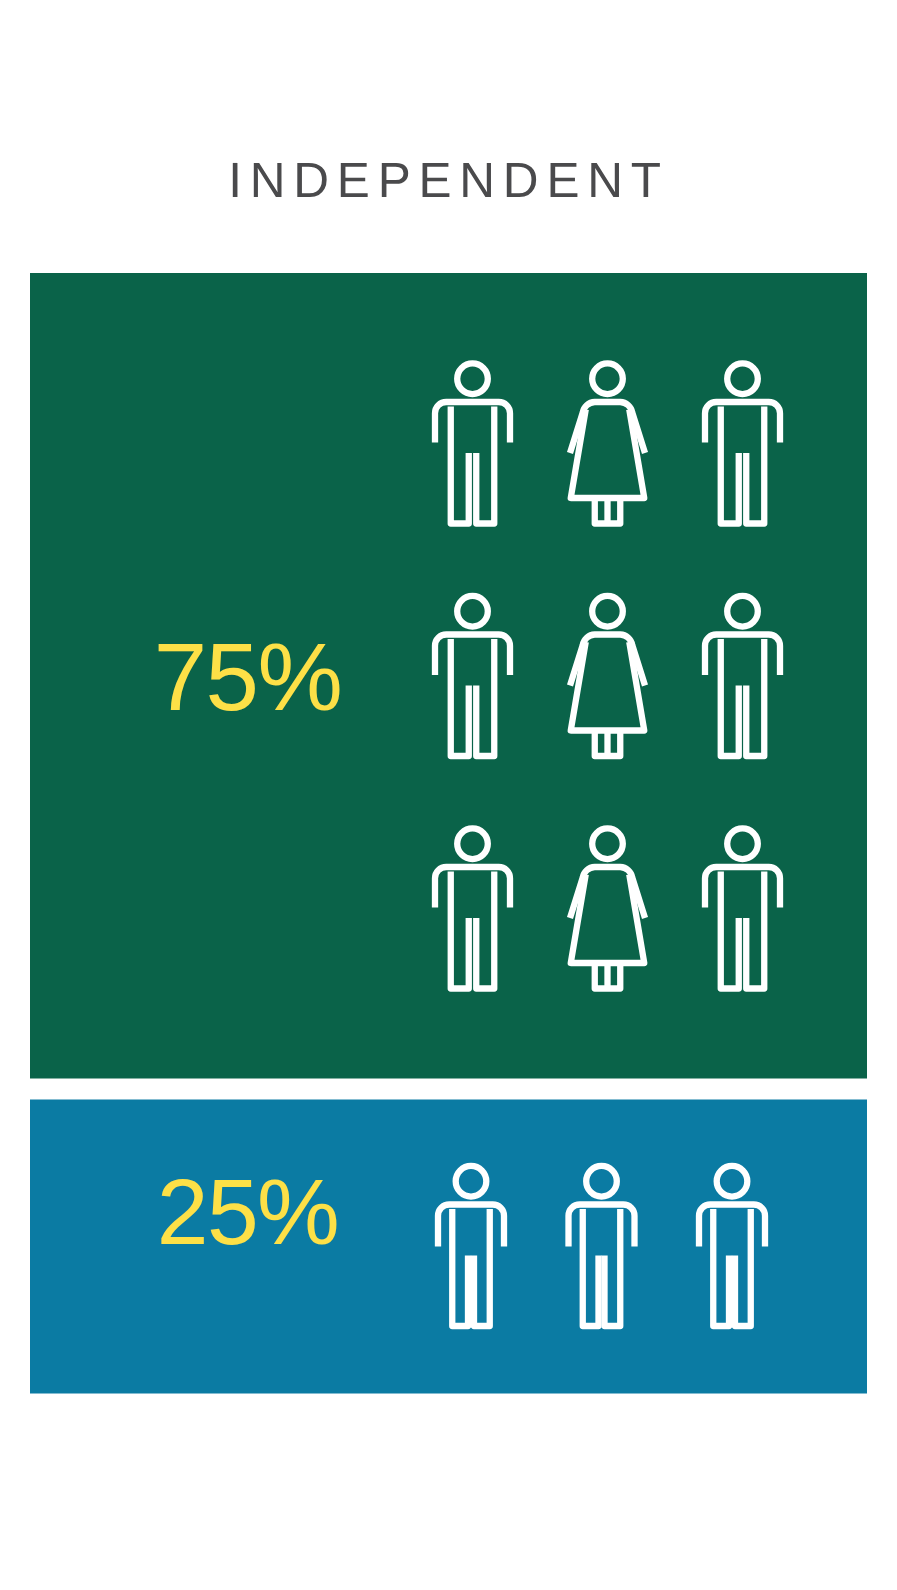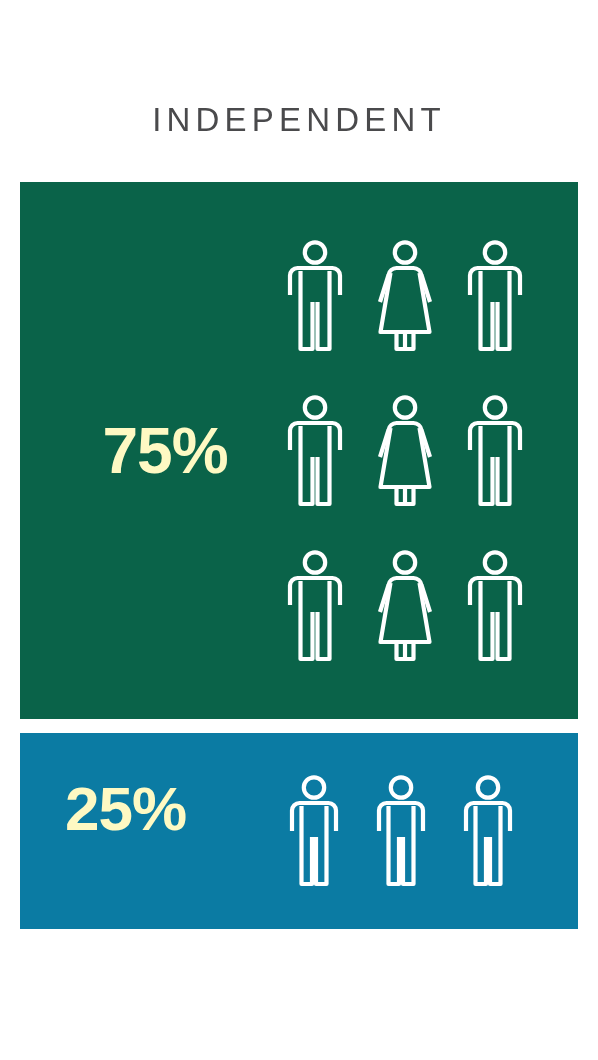--- a/index.html
+++ b/index.html
@@ -53,38 +53,39 @@
   }
   #panel-nonindependent {
     top: 722px;
     height: 196px;
     background: #0b7ba3;
   }
 
   
   .pct {
     position: absolute;
-    color: #fef9c3;
+    color: #fde047;
     font-family: "Liberation Sans", sans-serif;
-    font-weight: bold;
+    font-weight: normal;
     line-height: 1;
     letter-spacing: -1px;
     white-space: nowrap;
   }
   #pct-independent {
     left: 45px;
     top: 237px;
     width: 200px;
     text-align: center;
     font-size: 64px;
   }
   #pct-nonindependent {
     left: 45px;
     top: 45px;
     width: 200px;
+    text-align: center;
     font-size: 62px;
   }
 
   
   .figure-grid {
     position: absolute;
     display: grid;
     justify-items: center;
     align-items: center;
   }

